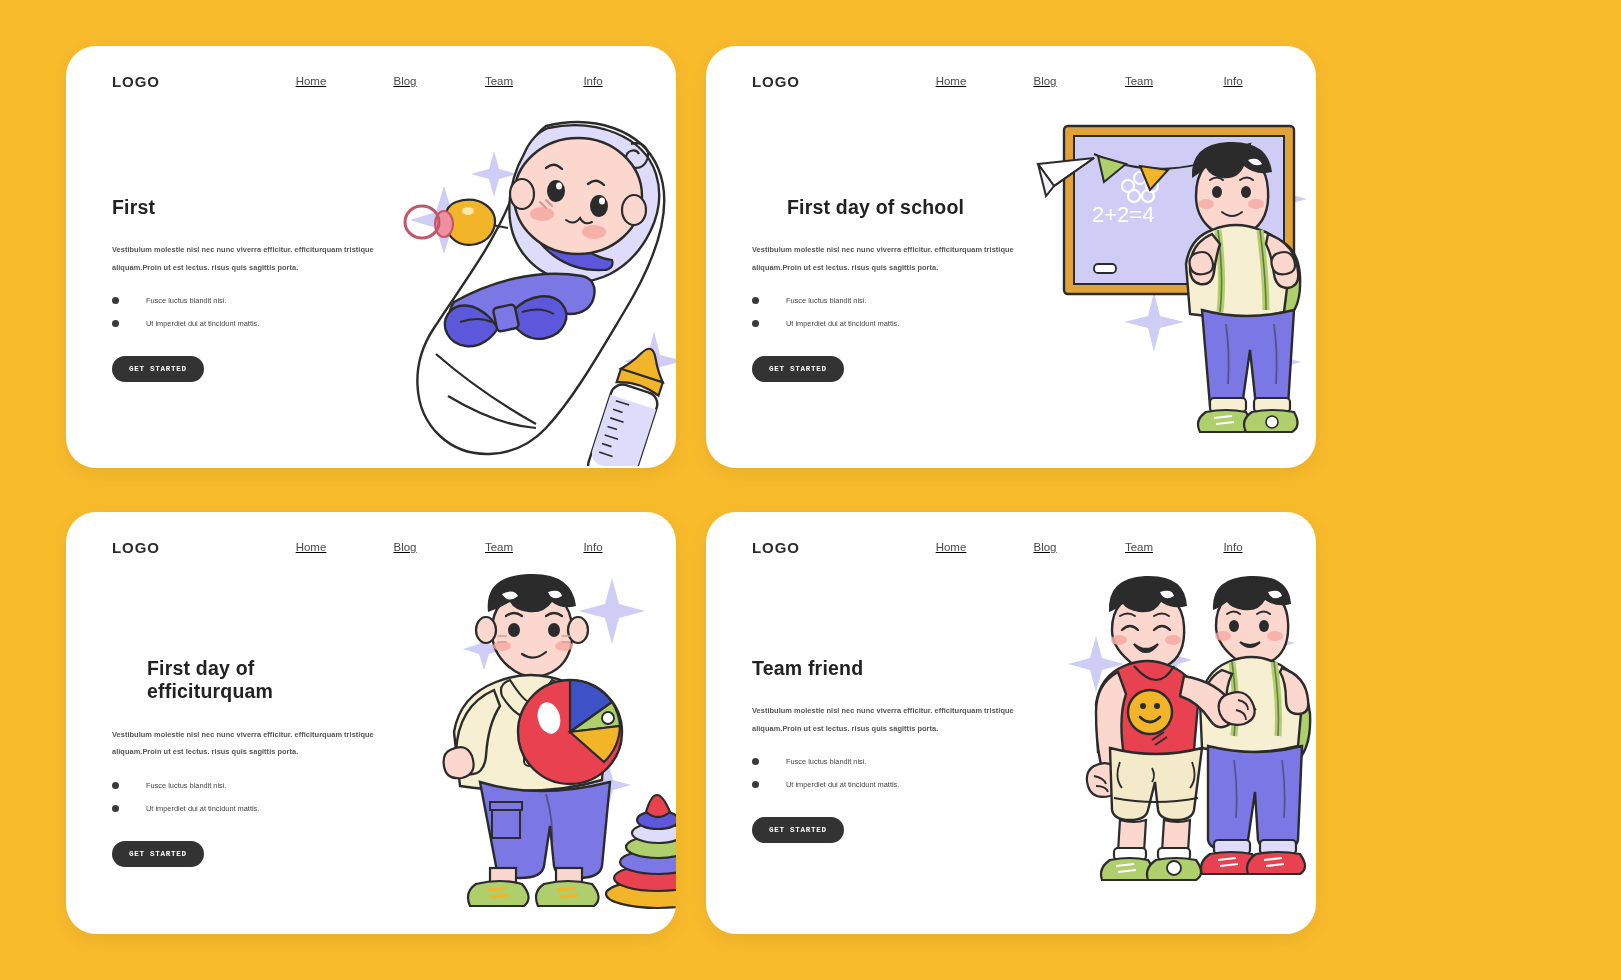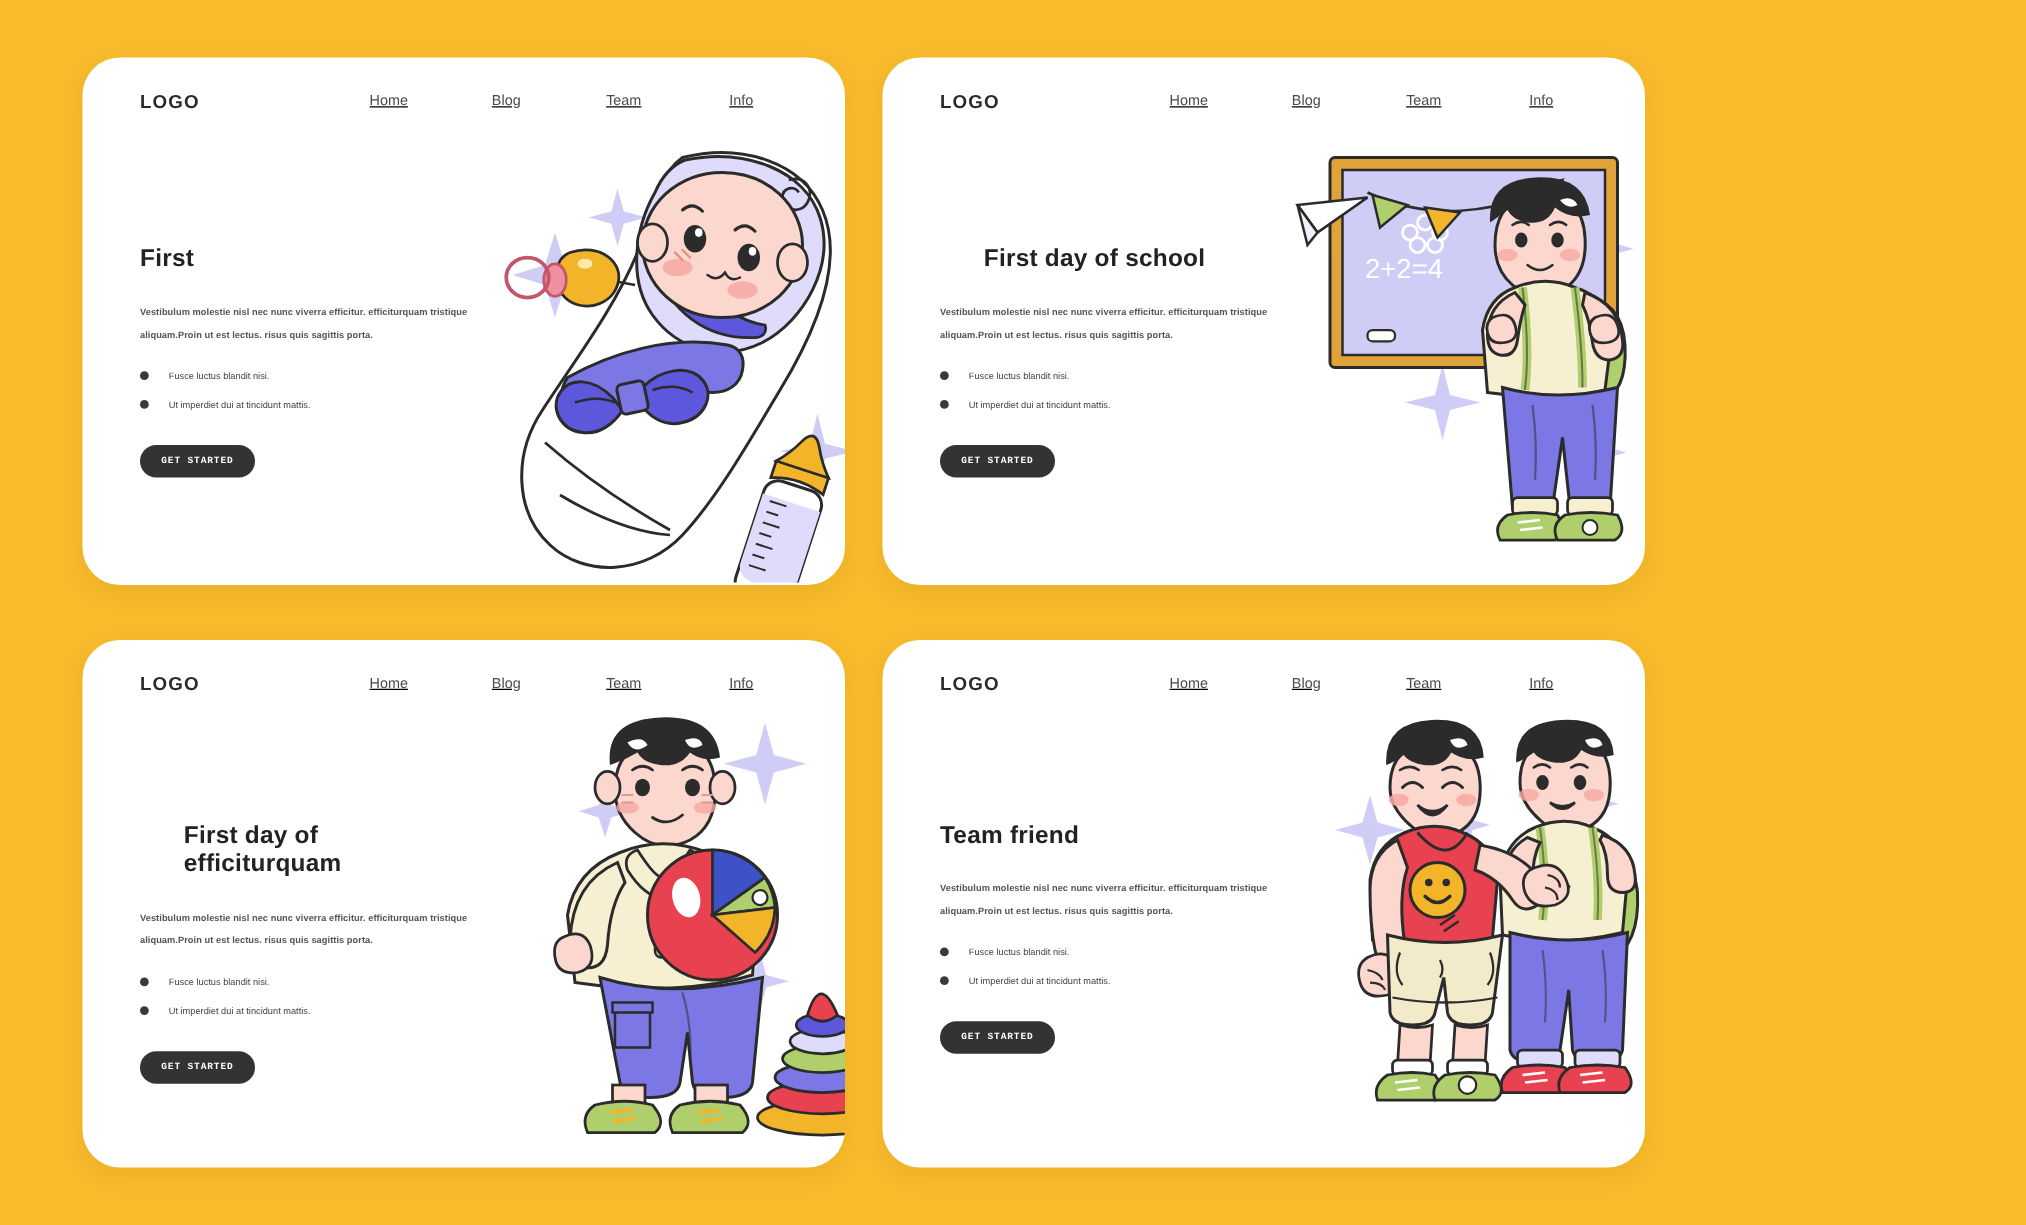--- a/index.html
+++ b/index.html
@@ -52,21 +52,21 @@
   h1.title{
     margin:0 0 22px 0;font-size:19.5px;font-weight:600;color:#222;
     letter-spacing:.2px;line-height:1.2;
   }
   h1.title.wide{font-size:19.5px;padding-left:35px;}
   p.lede{
     margin:0;font-size:7.4px;color:#555;line-height:2.35;letter-spacing:.05px;font-weight:bold;
   }
   ul.bullets{margin:20px 0 0 0;padding:0;list-style:none;}
   ul.bullets li{
-    display:flex;align-items:center;gap:16px;margin-bottom:14px;
+    display:flex;align-items:center;gap:27px;margin-bottom:14px;
     font-size:7.4px;color:#444;
   }
   ul.bullets li .dot{
     width:7px;height:7px;border-radius:50%;background:#3a3a3a;flex:0 0 auto;
   }
   .cta{
     display:inline-block;margin-top:14px;
     background:#333333;color:#fff;border:none;
     font-family:Liberation Mono, monospace;
     font-size:7.6px;font-weight:600;letter-spacing:.7px;

